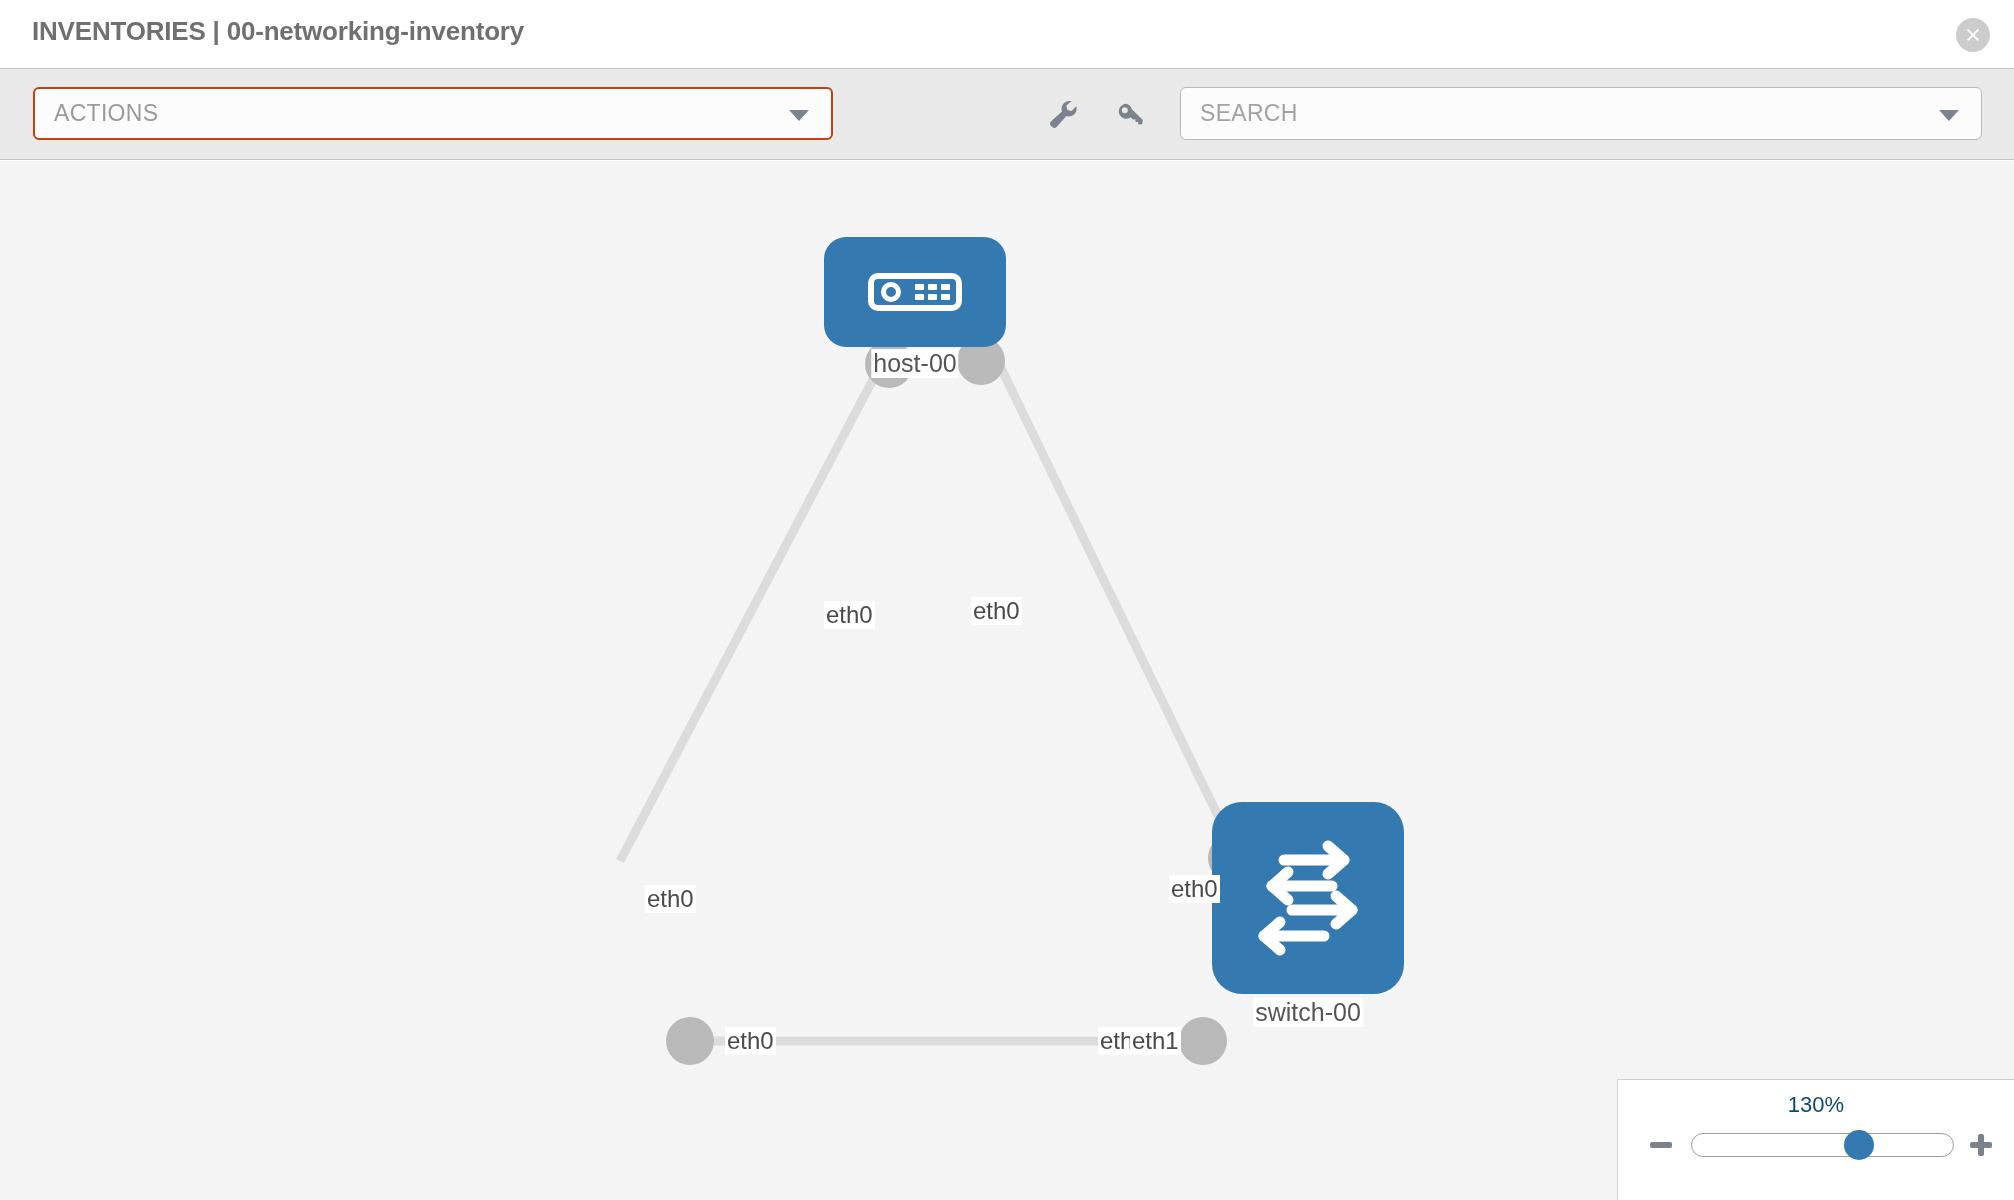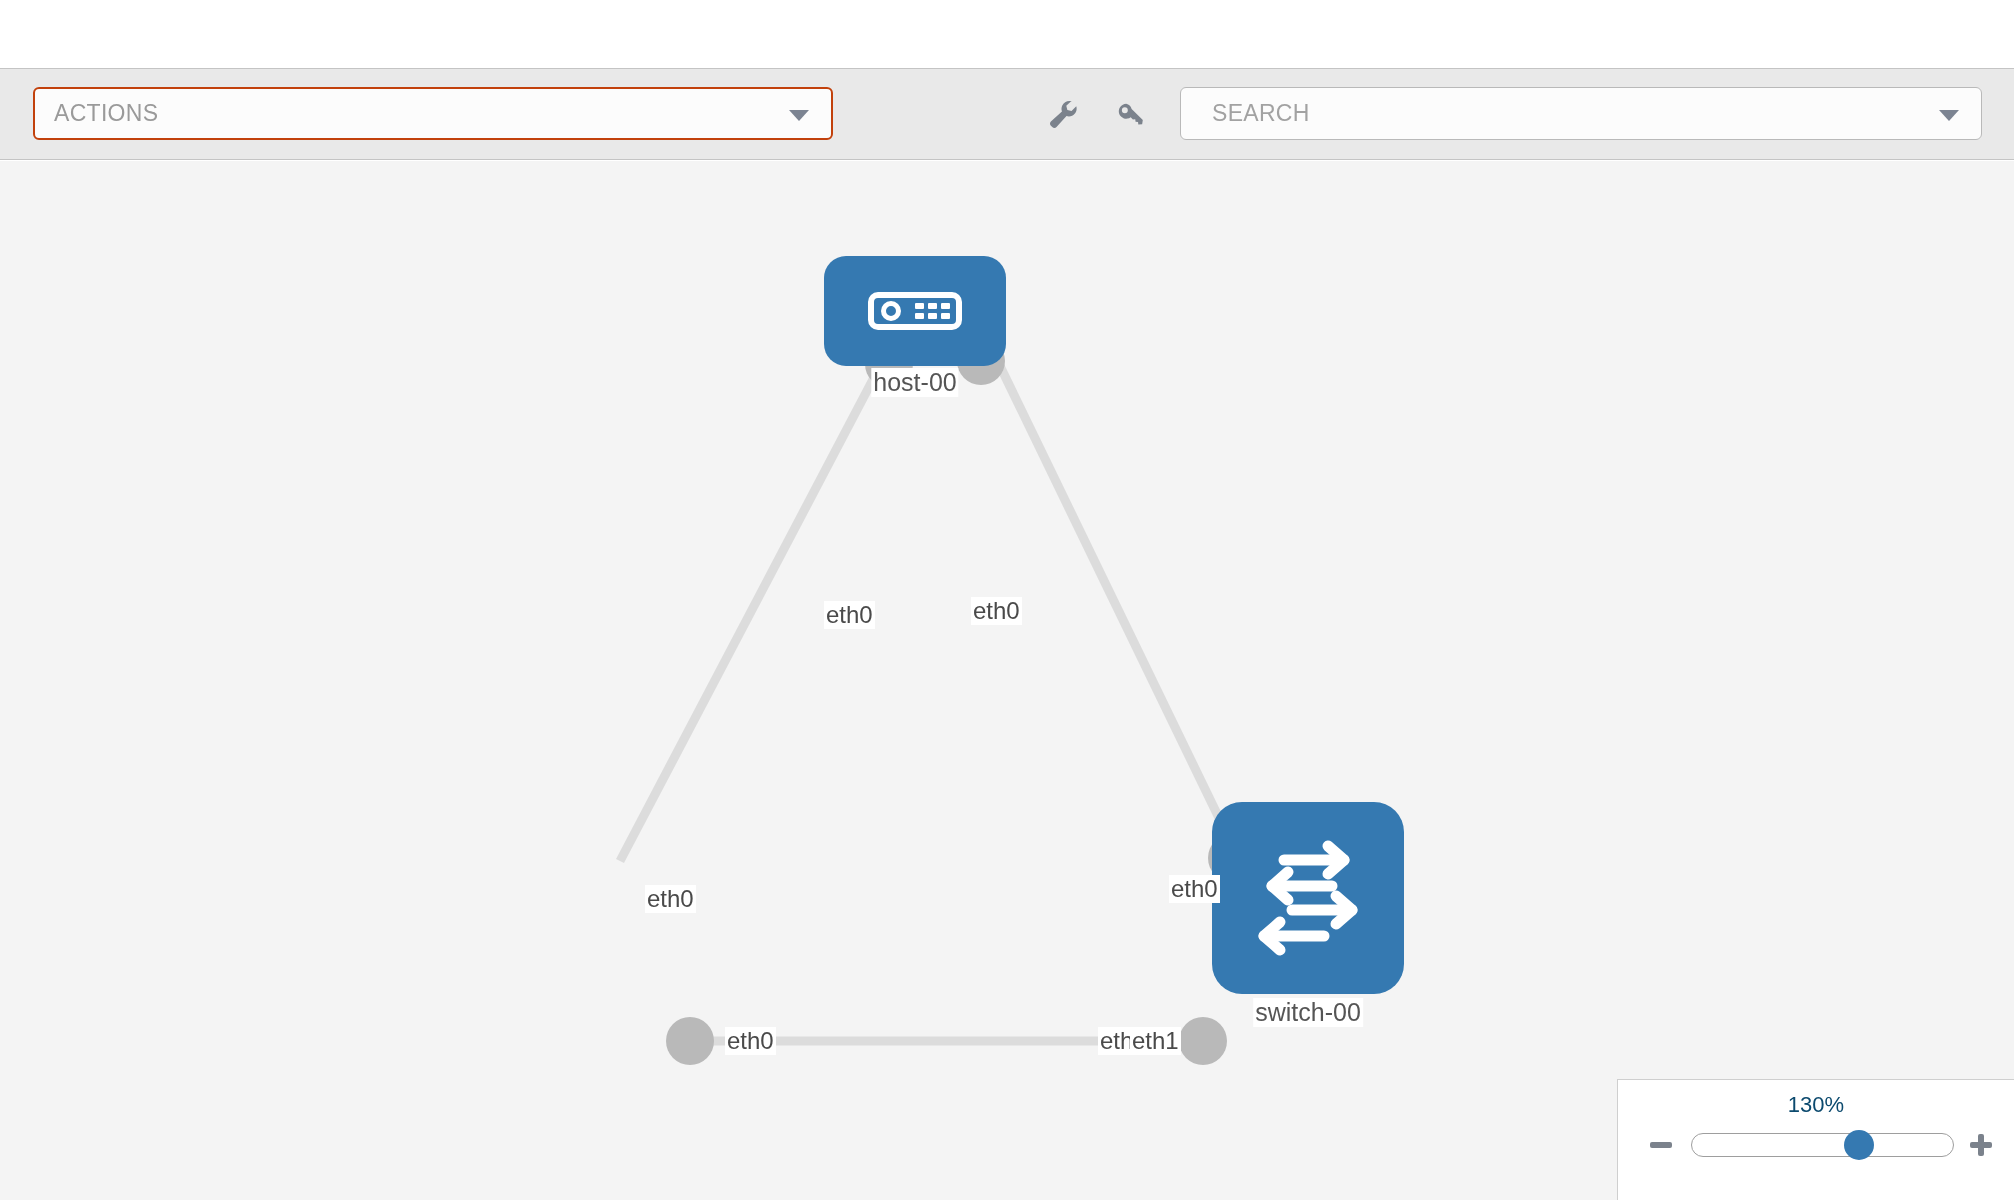--- a/index.html
+++ b/index.html
@@ -113,21 +113,20 @@
     left: 1180px;
     top: 18px;
     width: 802px;
     height: 53px;
     background: #fcfcfc;
     border: 1px solid #b9b9b9;
     border-radius: 6px;
     display: flex;
     align-items: center;
     cursor: text;
-    padding-left: 12px;
   }
   .search-select .label {
     margin-left: 19px;
     font-size: 23px;
     color: #a2a2a2;
     letter-spacing: 0.3px;
   }
 
   
   .canvas {
@@ -232,20 +231,28 @@
     border-radius: 50%;
     background: #3579b1;
     cursor: grab;
   }
 </style>
 </head>
 <body>
 
 <div id="app">
 
+  <div class="header">
+    <div class="page-title">INVENTORIES | 00-networking-inventory</div>
+    <div class="close-btn">
+      <svg width="18" height="18" viewBox="0 0 18 18" aria-hidden="true">
+        <path d="M4.2 3 L9 7.8 L13.8 3 L15 4.2 L10.2 9 L15 13.8 L13.8 15 L9 10.2 L4.2 15 L3 13.8 L7.8 9 L3 4.2 Z" fill="#ffffff"></path>
+      </svg>
+    </div>
+  </div>
 
   <div class="toolbar">
 
     <div class="actions-select">
       <span class="label">ACTIONS</span>
       <span class="caret"></span>
     </div>
 
     <div class="tool-icon wrench">
       <svg width="34" height="34" viewBox="0 0 32 32" aria-hidden="true">
@@ -284,21 +291,21 @@
 
       <g fill="#b9b9b9">
         <circle cx="889" cy="203" r="24"></circle>
         <circle cx="981" cy="200" r="24"></circle>
         <circle cx="690" cy="880" r="24"></circle>
         <circle cx="1232" cy="697" r="24"></circle>
         <circle cx="1203" cy="880" r="24"></circle>
       </g>
     </svg>
 
-    <div class="node" style="left:824px; top:95px; width:182px; height:110px;">
+    <div class="node" style="left:824px; top:76px; width:182px; height:110px;">
       <div class="node-shape rect" style="width:182px; height:110px;">
         <svg width="96" height="52" viewBox="0 0 96 52" aria-hidden="true">
           <rect x="4" y="10" width="88" height="32" rx="7" ry="7" fill="none" stroke="#ffffff" stroke-width="6"></rect>
           <circle cx="24" cy="26" r="7.5" fill="none" stroke="#ffffff" stroke-width="5"></circle>
           <g fill="#ffffff">
             <rect x="48" y="18" width="9" height="6" rx="1"></rect>
             <rect x="61" y="18" width="9" height="6" rx="1"></rect>
             <rect x="74" y="18" width="9" height="6" rx="1"></rect>
             <rect x="48" y="28" width="9" height="6" rx="1"></rect>
             <rect x="61" y="28" width="9" height="6" rx="1"></rect>

